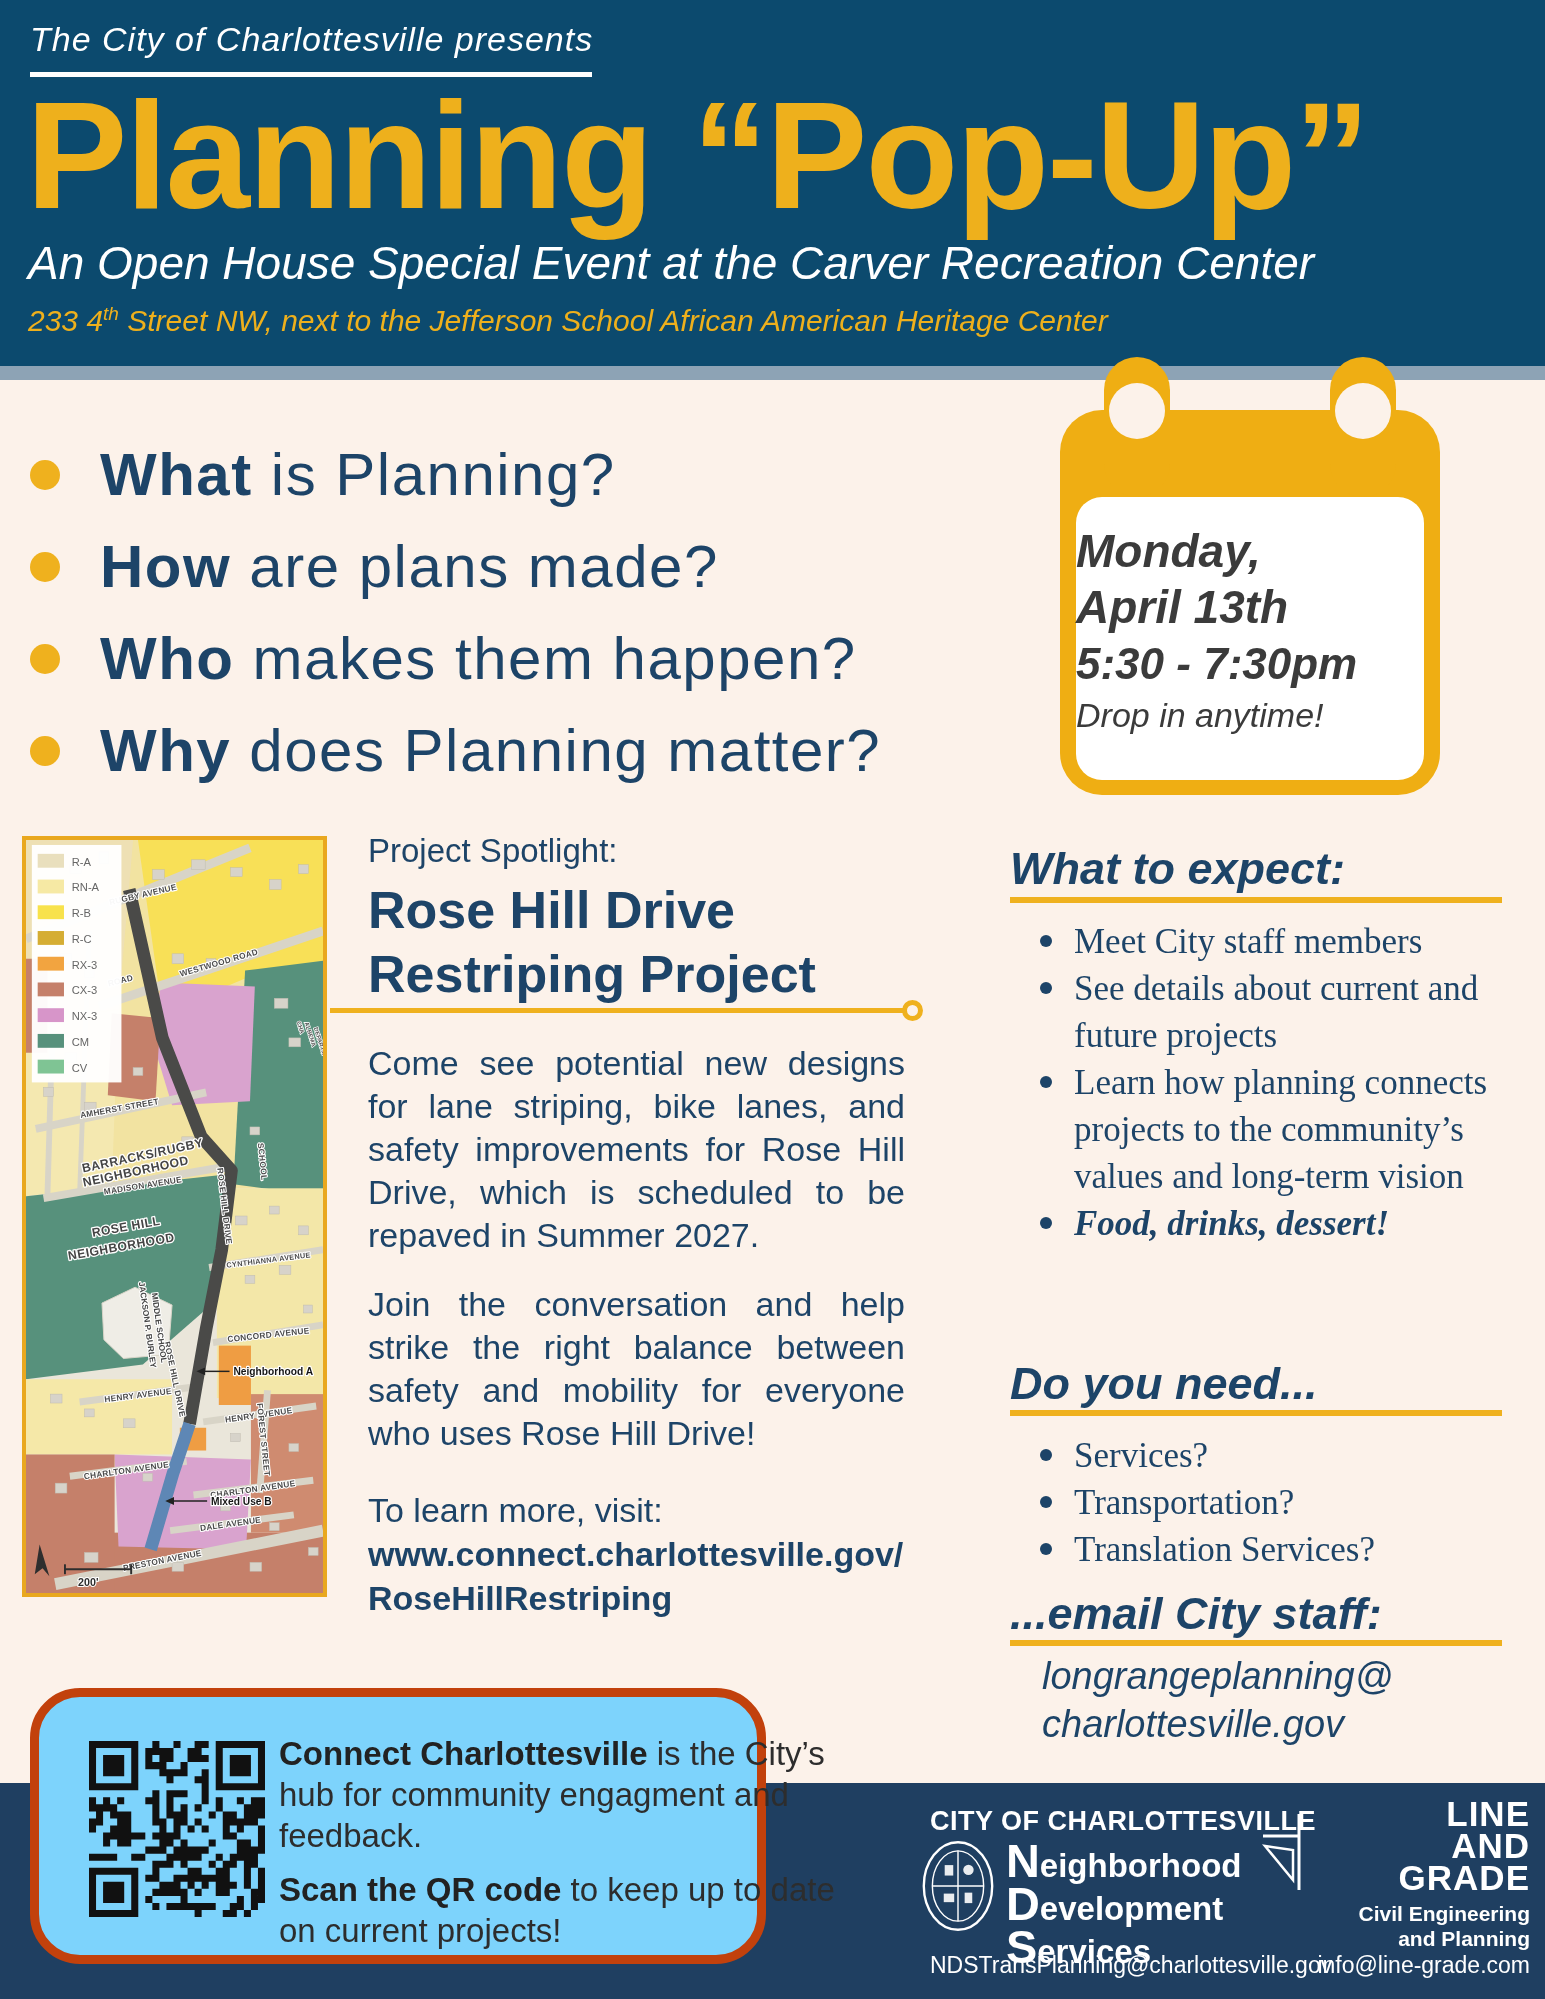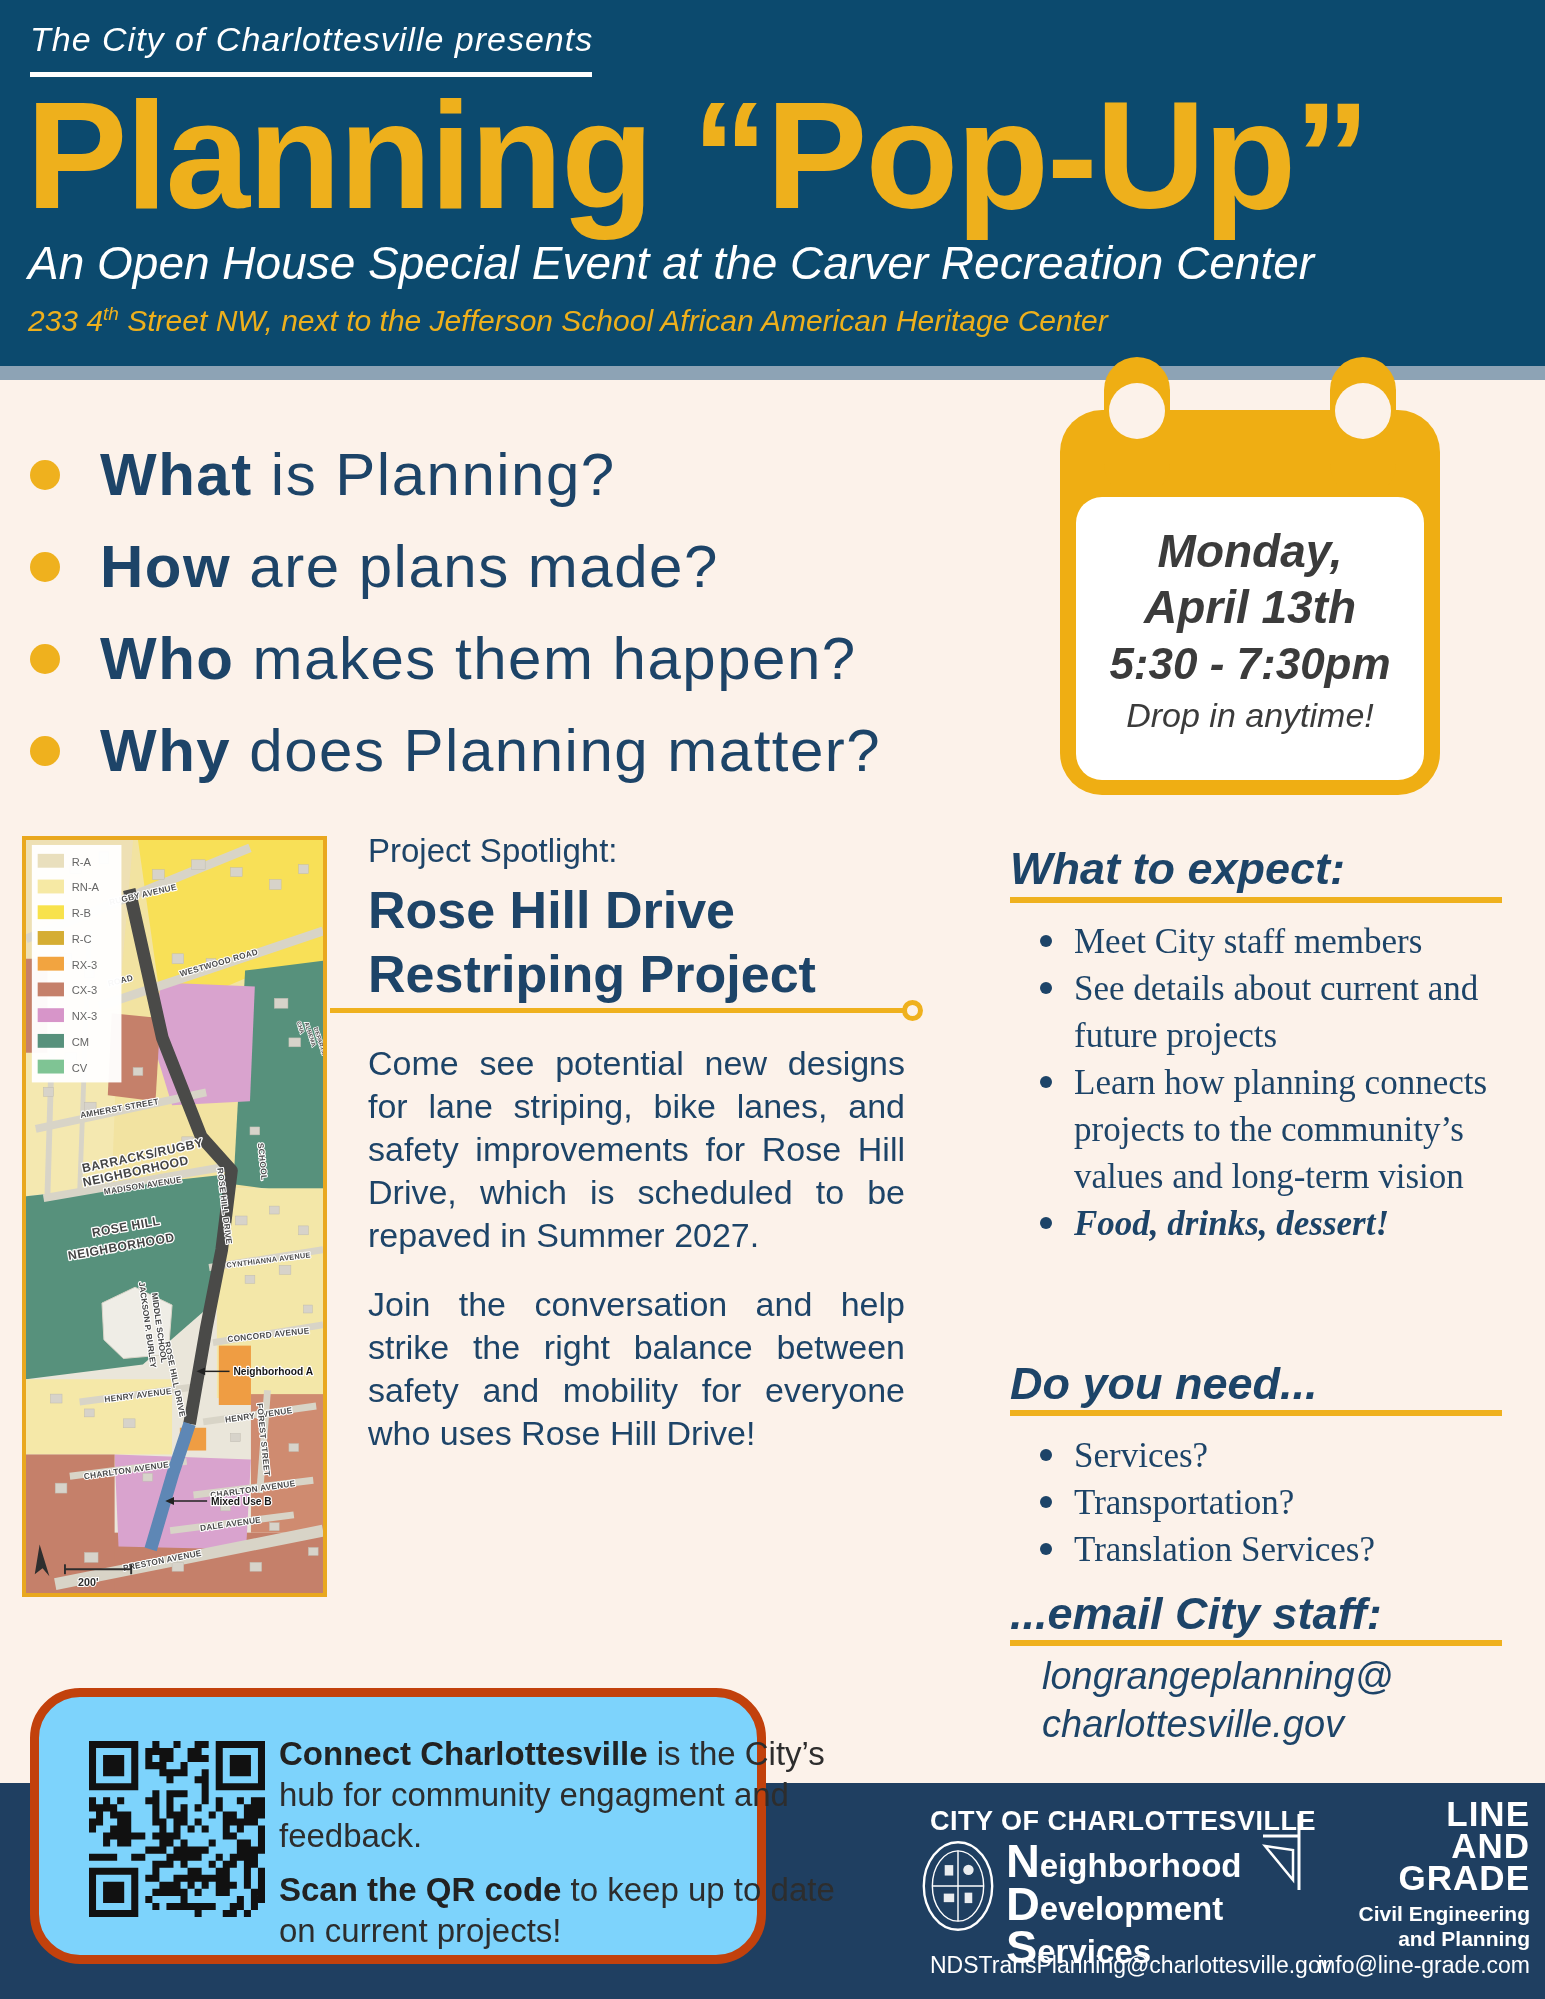--- a/index.html
+++ b/index.html
@@ -24,21 +24,21 @@
   .questions b{font-weight:bold;}
 
   
   .calendar{position:absolute;left:1060px;top:357px;width:380px;height:438px;}
   .cal-card{position:absolute;left:0;top:53px;width:380px;height:385px;background:#efae13;border-radius:42px;}
   .cal-tab{position:absolute;top:0;width:66px;height:140px;background:#efae13;border-radius:33px;}
   .cal-tab.t1{left:44px;} .cal-tab.t2{right:44px;}
   .cal-hole{position:absolute;top:26px;left:50%;transform:translateX(-50%);
             width:56px;height:56px;border-radius:50%;background:#fcf2ea;}
   .cal-inner{position:absolute;left:16px;right:16px;top:140px;bottom:15px;background:#fff;
-             border-radius:26px;text-align:center;color:#3b3b3b;padding-top:26px;box-sizing:border-box;}
+             border-radius:26px;text-align:left;color:#3b3b3b;padding-top:26px;box-sizing:border-box;}
   .cal-l1{font-size:46px;font-weight:bold;font-style:italic;line-height:56px;}
   .cal-l3{font-size:44px;font-weight:bold;font-style:italic;line-height:58px;}
   .cal-l4{font-size:34px;font-style:italic;line-height:44px;}
 
   
   .map{position:absolute;left:22px;top:836px;width:305px;height:761px;border:4px solid #e9a81f;
        box-sizing:border-box;background:#eae6da;}
   .map svg{display:block;width:100%;height:100%;overflow:hidden;}
   .map text{font-family:"Liberation Sans",sans-serif;}
   .st{font-size:8.5px;font-weight:bold;fill:#4c4c4c;paint-order:stroke;stroke:#fff;stroke-width:2.2px;
@@ -316,20 +316,25 @@
   <div class="spot-title">
     <div>Rose Hill Drive</div>
     <div>Restriping Project</div>
   </div>
   <div class="spot-rule"></div>
   <div class="spot-ring"></div>
   <div class="spot-body">
     <p class="gap">Come see potential new designs for lane striping, bike lanes, and safety improvements for Rose Hill Drive, which is scheduled to be repaved in Summer 2027.</p>
     <p>Join the conversation and help strike the right balance between safety and mobility for everyone who uses Rose Hill Drive!</p>
   </div>
+  <div class="learn">
+    <div>To learn more, visit:</div>
+    <div class="url">www.connect.charlottesville.gov/</div>
+    <div class="url">RoseHillRestriping</div>
+  </div>
 
   <div class="col-h" style="top:843px;">What to expect:</div>
   <div class="rule" style="top:897px;"></div>
   <ul class="rlist" style="top:918px;">
     <li>Meet City staff members</li>
     <li>See details about current and future projects</li>
     <li>Learn how planning connects projects to the community’s values and long-term vision</li>
     <li class="em">Food, drinks, dessert!</li>
   </ul>
 

